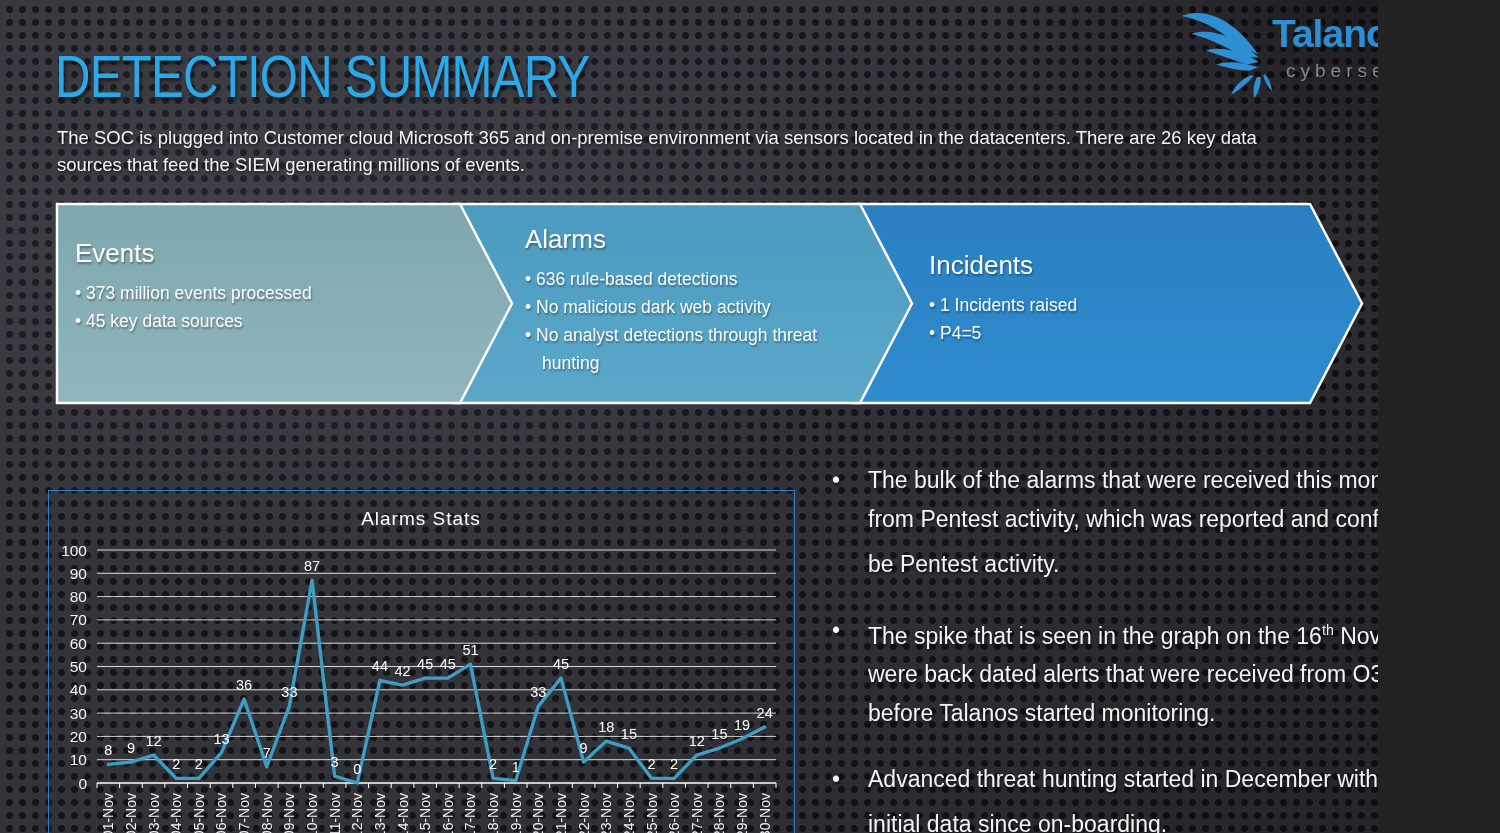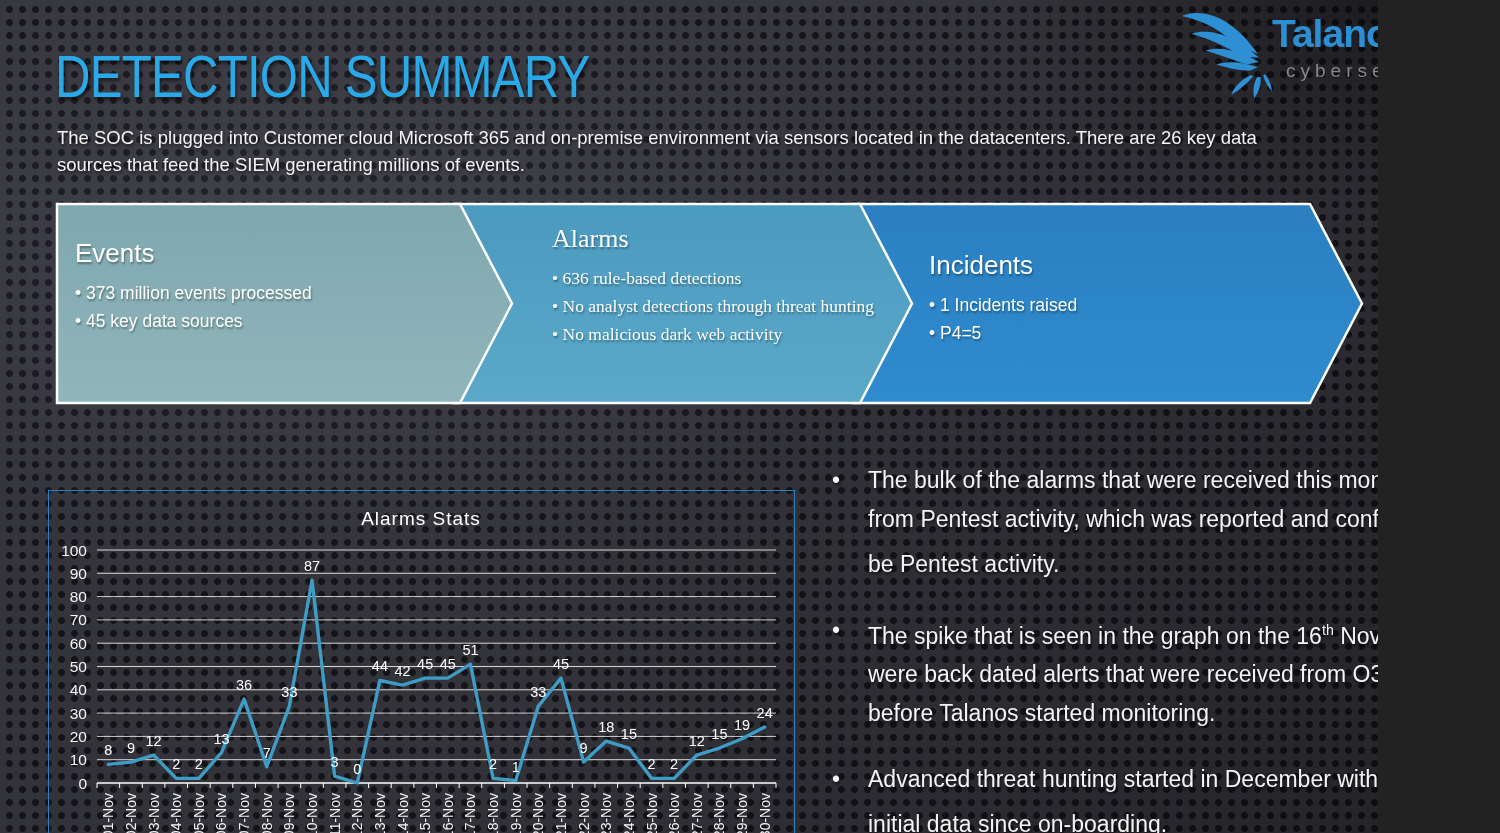--- a/index.html
+++ b/index.html
@@ -39,21 +39,21 @@
   .logo .tagline { position:absolute; left:106px; top:56px; color:#85888f; font-size:19px; font-weight:400; letter-spacing:5px; }
 
   
   .chevrons { left:50px; top:196px; }
   .chev-text { color:#fff; text-shadow:1px 2px 2px rgba(0,0,0,0.35); }
   .chev-title { font-size:26px; font-weight:400; margin-bottom:10px; }
   .chev-list { list-style:none; font-size:17.5px; line-height:28px; }
   .chev-list li { padding-left:17px; text-indent:-17px; }
   .chev-list li::before { content:"• "; }
   .c1 { left:75px;  top:238px; width:372px; }
-  .c2 { left:552px; top:224px; width:352px;font-family:Liberation Serif, serif; }
+  .c2 { left:525px; top:224px; width:352px; }
   .c3 { left:929px; top:250px; width:390px; }
 
   
   .period { left:57px; top:433px; color:#fff; font-size:19.5px; font-weight:bold; text-shadow:1px 2px 3px rgba(0,0,0,0.6); }
   .period sup, .note sup { font-size:62%; vertical-align:super; }
 
   
   .chart-box { left:48px; top:462px; width:747px; height:360px; border:1.5px solid #2e7fc1;margin-top:28px; }
   .chart-box svg { font-family:"Liberation Sans", sans-serif; display:block; }
 
@@ -115,22 +115,22 @@
     <ul class="chev-list">
       <li>373 million events processed</li>
       <li>45 key data sources</li>
     </ul>
   </div>
 
   <div class="layer chev-text c2">
     <div class="chev-title">Alarms</div>
     <ul class="chev-list">
       <li>636 rule-based detections</li>
+      <li>No malicious dark web activity</li>
       <li>No analyst detections through threat hunting</li>
-      <li>No malicious dark web activity</li>
     </ul>
   </div>
 
   <div class="layer chev-text c3">
     <div class="chev-title">Incidents</div>
     <ul class="chev-list">
       <li>1 Incidents raised</li>
       <li>P4=5</li>
     </ul>
   </div>

